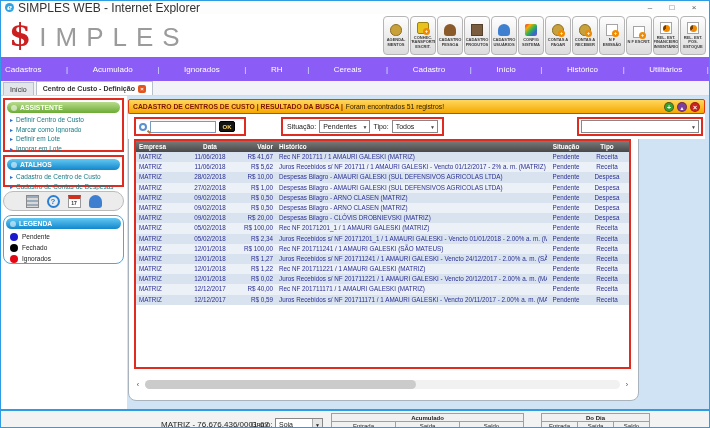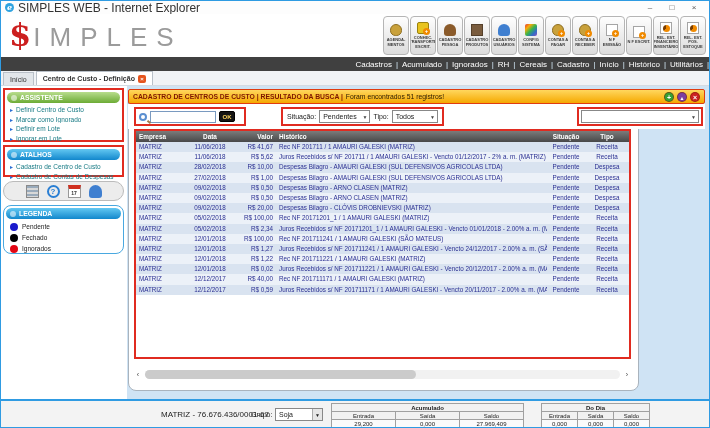--- a/index.html
+++ b/index.html
@@ -13,21 +13,21 @@
   .titlebar { height:13px; background:#fdfdfd; display:flex; align-items:center; padding:0 4px; }
   .ie-icon { width:9px; height:9px; border-radius:50%; background:#2fa3e0; color:#fff;
     font:italic bold 8px "DejaVu Serif", serif; line-height:9px; text-align:center; margin-right:4px; }
   .win-title { font-size:12px; color:#333; }
   .win-controls { margin-left:auto; display:flex; }
   .wbtn { width:22px; text-align:center; font-size:8px; color:#555; cursor:default; line-height:12px; }
   
   .app-header { height:43px; background:#fff; position:relative; }
   .logo { position:absolute; left:8px; top:2px; display:flex; align-items:baseline; }
   .logo-dollar { color:#cc1f1f; font:bold 32px "DejaVu Serif", serif; }
-  .logo-rest { color:#9b9b9b; font-size:26px; letter-spacing:9px; font-weight:400; margin-left:2px; }
+  .logo-rest { color:#9b9b9b; font-size:26px; letter-spacing:9px; font-weight:400; margin-left:8px; }
   .toolbar { position:absolute; right:3px; top:2px; display:flex; gap:1px; }
   .tbtn { width:26px; height:39px; border:1px solid #b5b5b5; border-radius:4px;
     background:linear-gradient(#fefefe,#dcdcdc); display:flex; flex-direction:column;
     align-items:center; justify-content:center; gap:2px; overflow:hidden; }
   .tbtn .lbl { font-size:4px; font-weight:bold; line-height:4.6px; text-align:center;
     color:#3a3a3a; text-transform:uppercase; }
   .ic { width:12px; height:12px; position:relative; flex:0 0 auto; }
   .ic-moneybag { background:#c9a13b; border:1px solid #8f6f22; border-radius:50% 50% 45% 45%; }
   .ic-truck { background:#e8c31e; border:1px solid #9a8210; border-radius:2px; }
   .ic-people { background:#8a5a2a; border-radius:50% 50% 3px 3px; }
@@ -35,21 +35,21 @@
   .ic-user { background:#3f7fd0; border-radius:50% 50% 3px 3px; }
   .ic-palette { background:linear-gradient(135deg,#e23333,#f7a90a,#39b54a,#2e6fc4,#8a4fc0); border-radius:2px; }
   .ic-doc { background:#fff; border:1px solid #a5a5a5; }
   .ic-pie { background:#fff; border:1px solid #a5a5a5; }
   .ic-pie::before { content:""; position:absolute; left:2px; top:2px; width:7px; height:7px;
     border-radius:50%; background:conic-gradient(#f08a00 0 65%, #7a3d00 65% 100%); }
   .ic.plus::after { content:"+"; position:absolute; right:-2px; bottom:-2px; width:7px; height:7px;
     background:#f08a00; border-radius:50%; color:#fff; font:bold 6px/7px "Liberation Sans",sans-serif;
     text-align:center; }
   
-  .menubar { height:14px; background:#404040; display:flex; justify-content:flex-end; align-items:center; }
+  .menubar { height:24px; background:#8b5cf6; display:flex; justify-content:space-between; align-items:center; }
   .menu-item { color:#fff; font-size:8px; padding:0 4px; cursor:default; white-space:nowrap; }
   .menu-sep { color:#d7ecfa; font-size:8px; }
   
   .tabstrip { height:15px; background:#f1f3f6; border-bottom:1px solid #d5dbe2;
     display:flex; align-items:flex-end; padding-left:2px; }
   .tab { height:13px; display:flex; align-items:center; gap:3px; padding:0 6px;
     font-size:7px; color:#333; background:#e2e6ea; border:1px solid #b9c0c8; border-bottom:none; margin-right:2px; }
   .tab.active { background:#fff; height:14px; font-weight:bold; }
   .tab-close { width:8px; height:8px; background:#e5541e; border-radius:2px; color:#fff;
     font:bold 6px/8px "Liberation Sans",sans-serif; text-align:center; }

